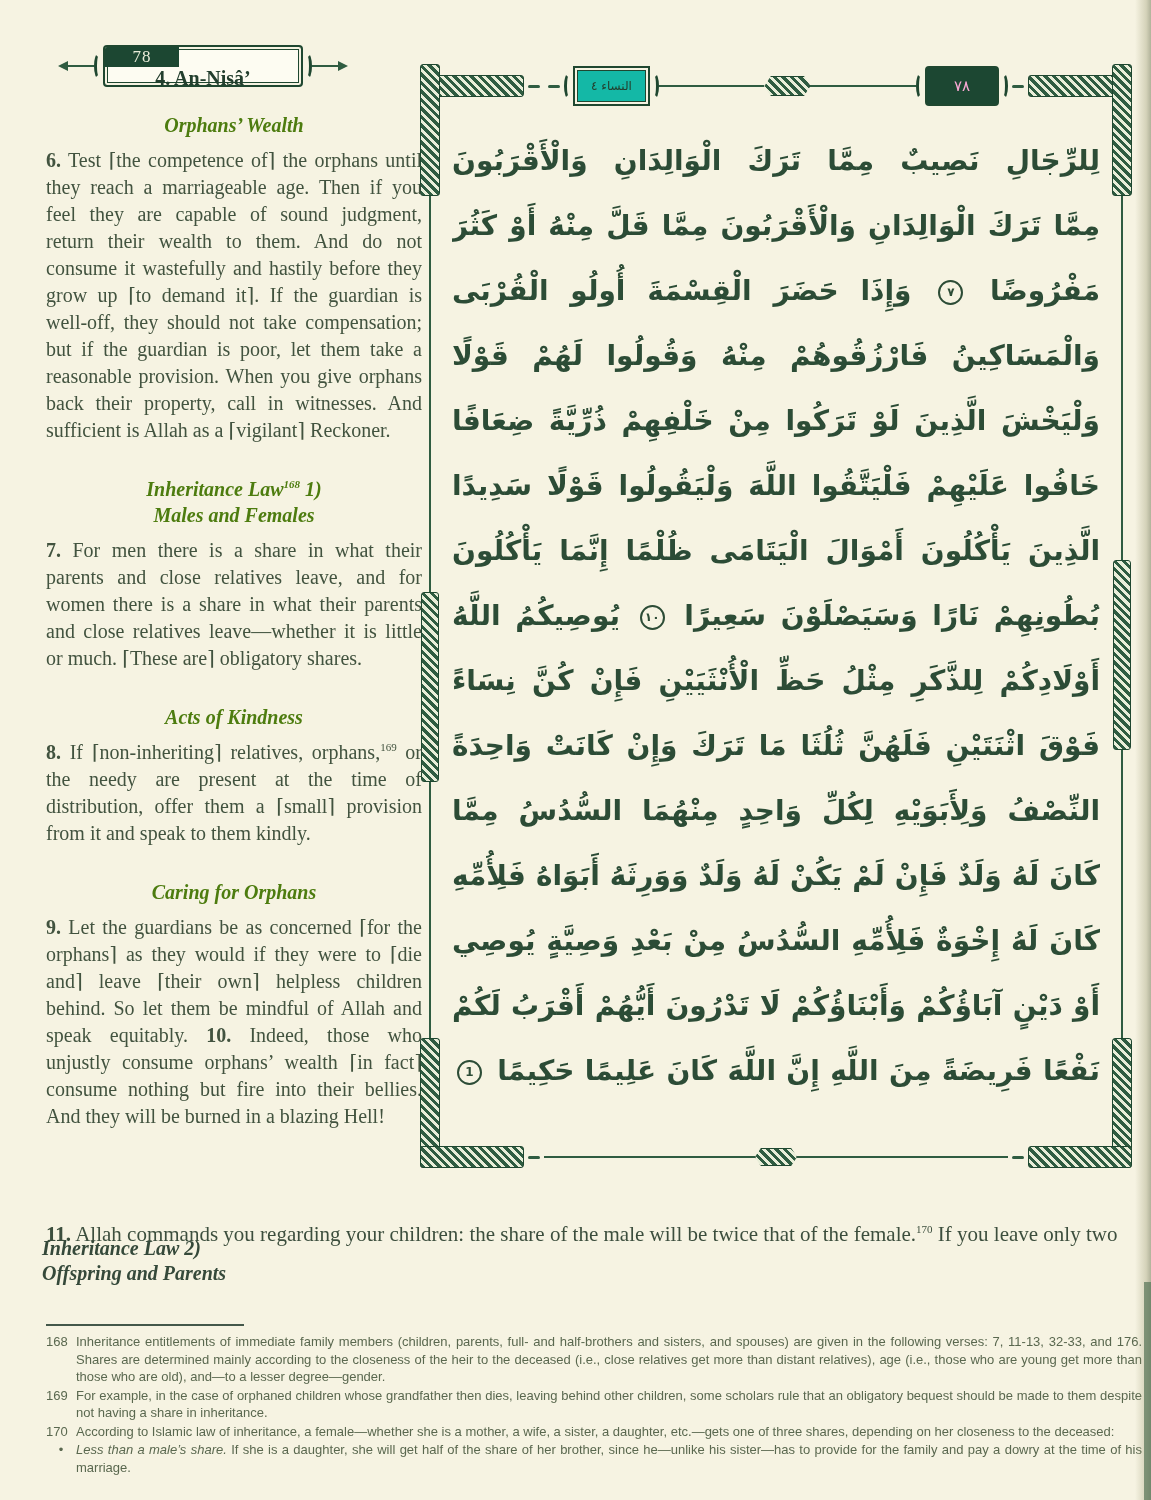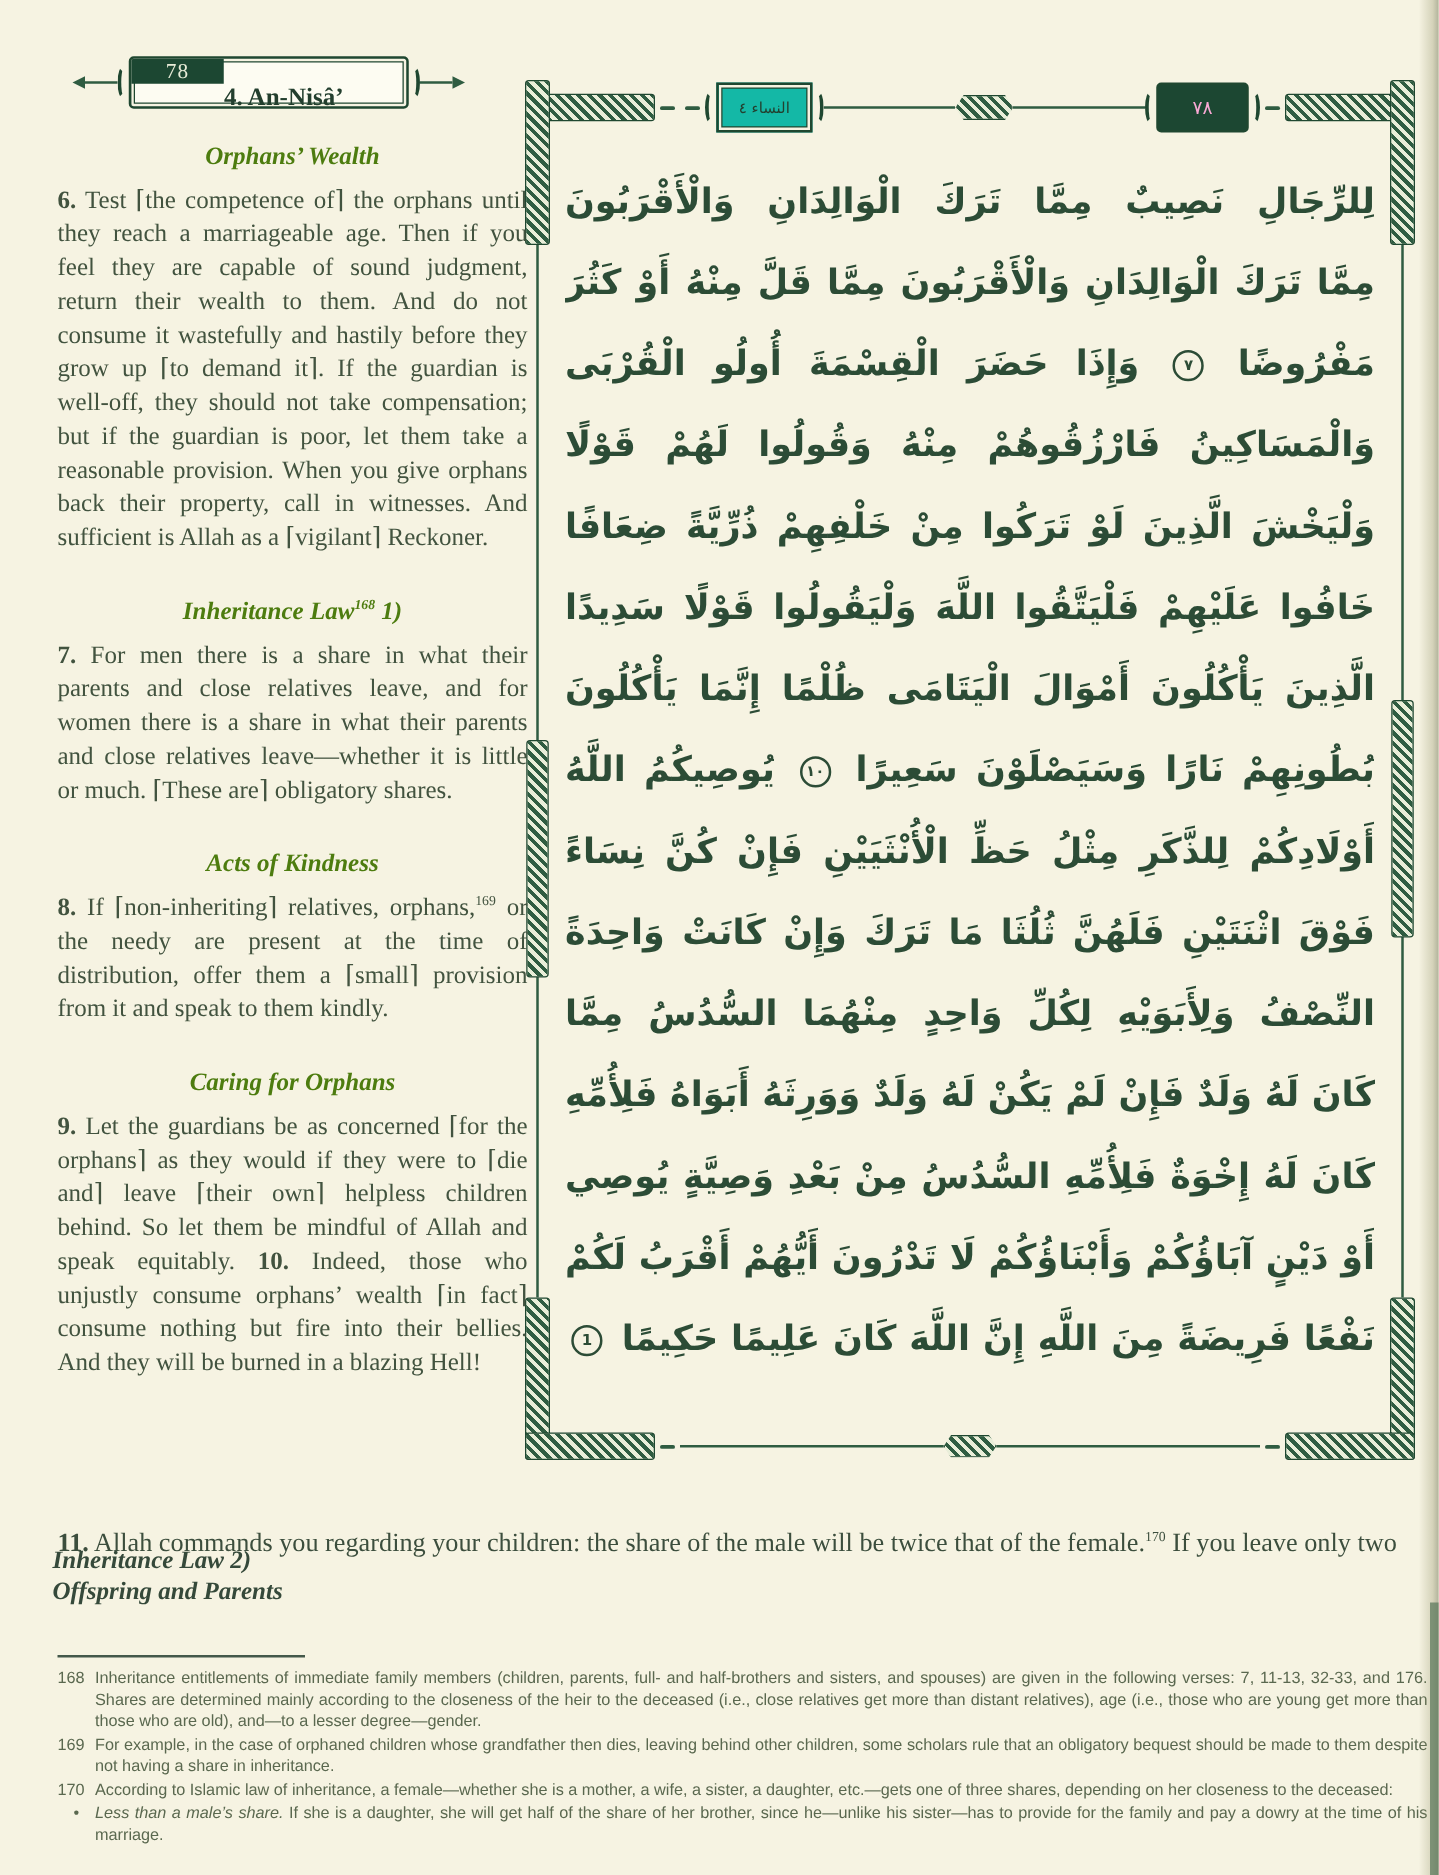--- a/index.html
+++ b/index.html
@@ -23,21 +23,21 @@
   
   .latin-header{position:absolute;left:58px;top:44px;height:44px;display:flex;align-items:center;}
   .arrow-line{width:26px;height:2px;background:#2f5c41;}
   .tri-l{width:0;height:0;border-top:5px solid transparent;border-bottom:5px solid transparent;border-right:10px solid #2f5c41;}
   .tri-r{width:0;height:0;border-top:5px solid transparent;border-bottom:5px solid transparent;border-left:10px solid #2f5c41;}
   .cartouche{display:flex;align-items:stretch;height:38px;border:2px solid #1f4730;border-radius:4px;
     box-shadow:inset 0 0 0 2px #f6f3e2,inset 0 0 0 3px #1f4730;overflow:hidden;background:#fdfcf2;flex-direction:column;}
   .cartouche .numseg{width:74px;background:#1c4732;color:#e8ecd8;display:flex;align-items:center;justify-content:center;
     font-size:17px;letter-spacing:1px;}
   .cartouche .titleseg{width:196px;display:flex;align-items:center;justify-content:center;color:#233f2e;
-    font-size:20px;font-weight:bold;padding-left:24px;}
+    font-size:20px;font-weight:bold;}
   
   .ar-header{position:absolute;left:420px;top:64px;width:712px;height:44px;display:flex;align-items:center;}
   .corner-arm{width:104px;height:22px;flex:0 0 auto;}
   .v-arm{position:absolute;width:20px;}
   .ar-cart{height:36px;border:2px solid #1f4730;border-radius:0;background:#14b8a6;
     box-shadow:inset 0 0 0 2px #f6f3e2,inset 0 0 0 3px #1f4730;
     display:flex;align-items:center;justify-content:center;padding:0 16px;
     font-family:"DejaVu Sans",sans-serif;font-size:12px;color:#233f2e;}
   .ar-numbox{height:36px;min-width:70px;background:#1c4732;border:2px solid #1f4730;border-radius:4px;
     display:flex;align-items:center;justify-content:center;color:#f9a8d4;
@@ -152,20 +152,21 @@
     <div class="q-line">نَفْعًا فَرِيضَةً مِنَ اللَّهِ إِنَّ اللَّهَ كَانَ عَلِيمًا حَكِيمًا <span class="ayah">1</span></div>
   </div>
 
 <div class="eng">
   <div class="sec">
     <div class="sec-h">Orphans’ Wealth</div>
     <div class="sec-b"><b>6.</b> Test ⌈the competence of⌉ the orphans until they reach a marriageable age. Then if you feel they are capable of sound judgment, return their wealth to them. And do not consume it wastefully and hastily before they grow up ⌈to demand it⌉. If the guardian is well-off, they should not take compensation; but if the guardian is poor, let them take a reasonable provision. When you give orphans back their property, call in witnesses. And sufficient is Allah as a ⌈vigilant⌉ Reckoner.</div>
   </div>
   <div class="sec">
     <div class="sec-h">Inheritance Law<sup>168</sup> 1)</div>
+    <div class="sec-h">Males and Females</div>
     <div class="sec-b"><b>7.</b> For men there is a share in what their parents and close relatives leave, and for women there is a share in what their parents and close relatives leave—whether it is little or much. ⌈These are⌉ obligatory shares.</div>
   </div>
   <div class="sec">
     <div class="sec-h">Acts of Kindness</div>
     <div class="sec-b"><b>8.</b> If ⌈non-inheriting⌉ relatives, orphans,<sup>169</sup> or the needy are present at the time of distribution, offer them a ⌈small⌉ provision from it and speak to them kindly.</div>
   </div>
   <div class="sec">
     <div class="sec-h">Caring for Orphans</div>
     <div class="sec-b"><b>9.</b> Let the guardians be as concerned ⌈for the orphans⌉ as they would if they were to ⌈die and⌉ leave ⌈their own⌉ helpless children behind. So let them be mindful of Allah and speak equitably. <b>10.</b> Indeed, those who unjustly consume orphans’ wealth ⌈in fact⌉ consume nothing but fire into their bellies. And they will be burned in a blazing Hell!</div>
   </div>

